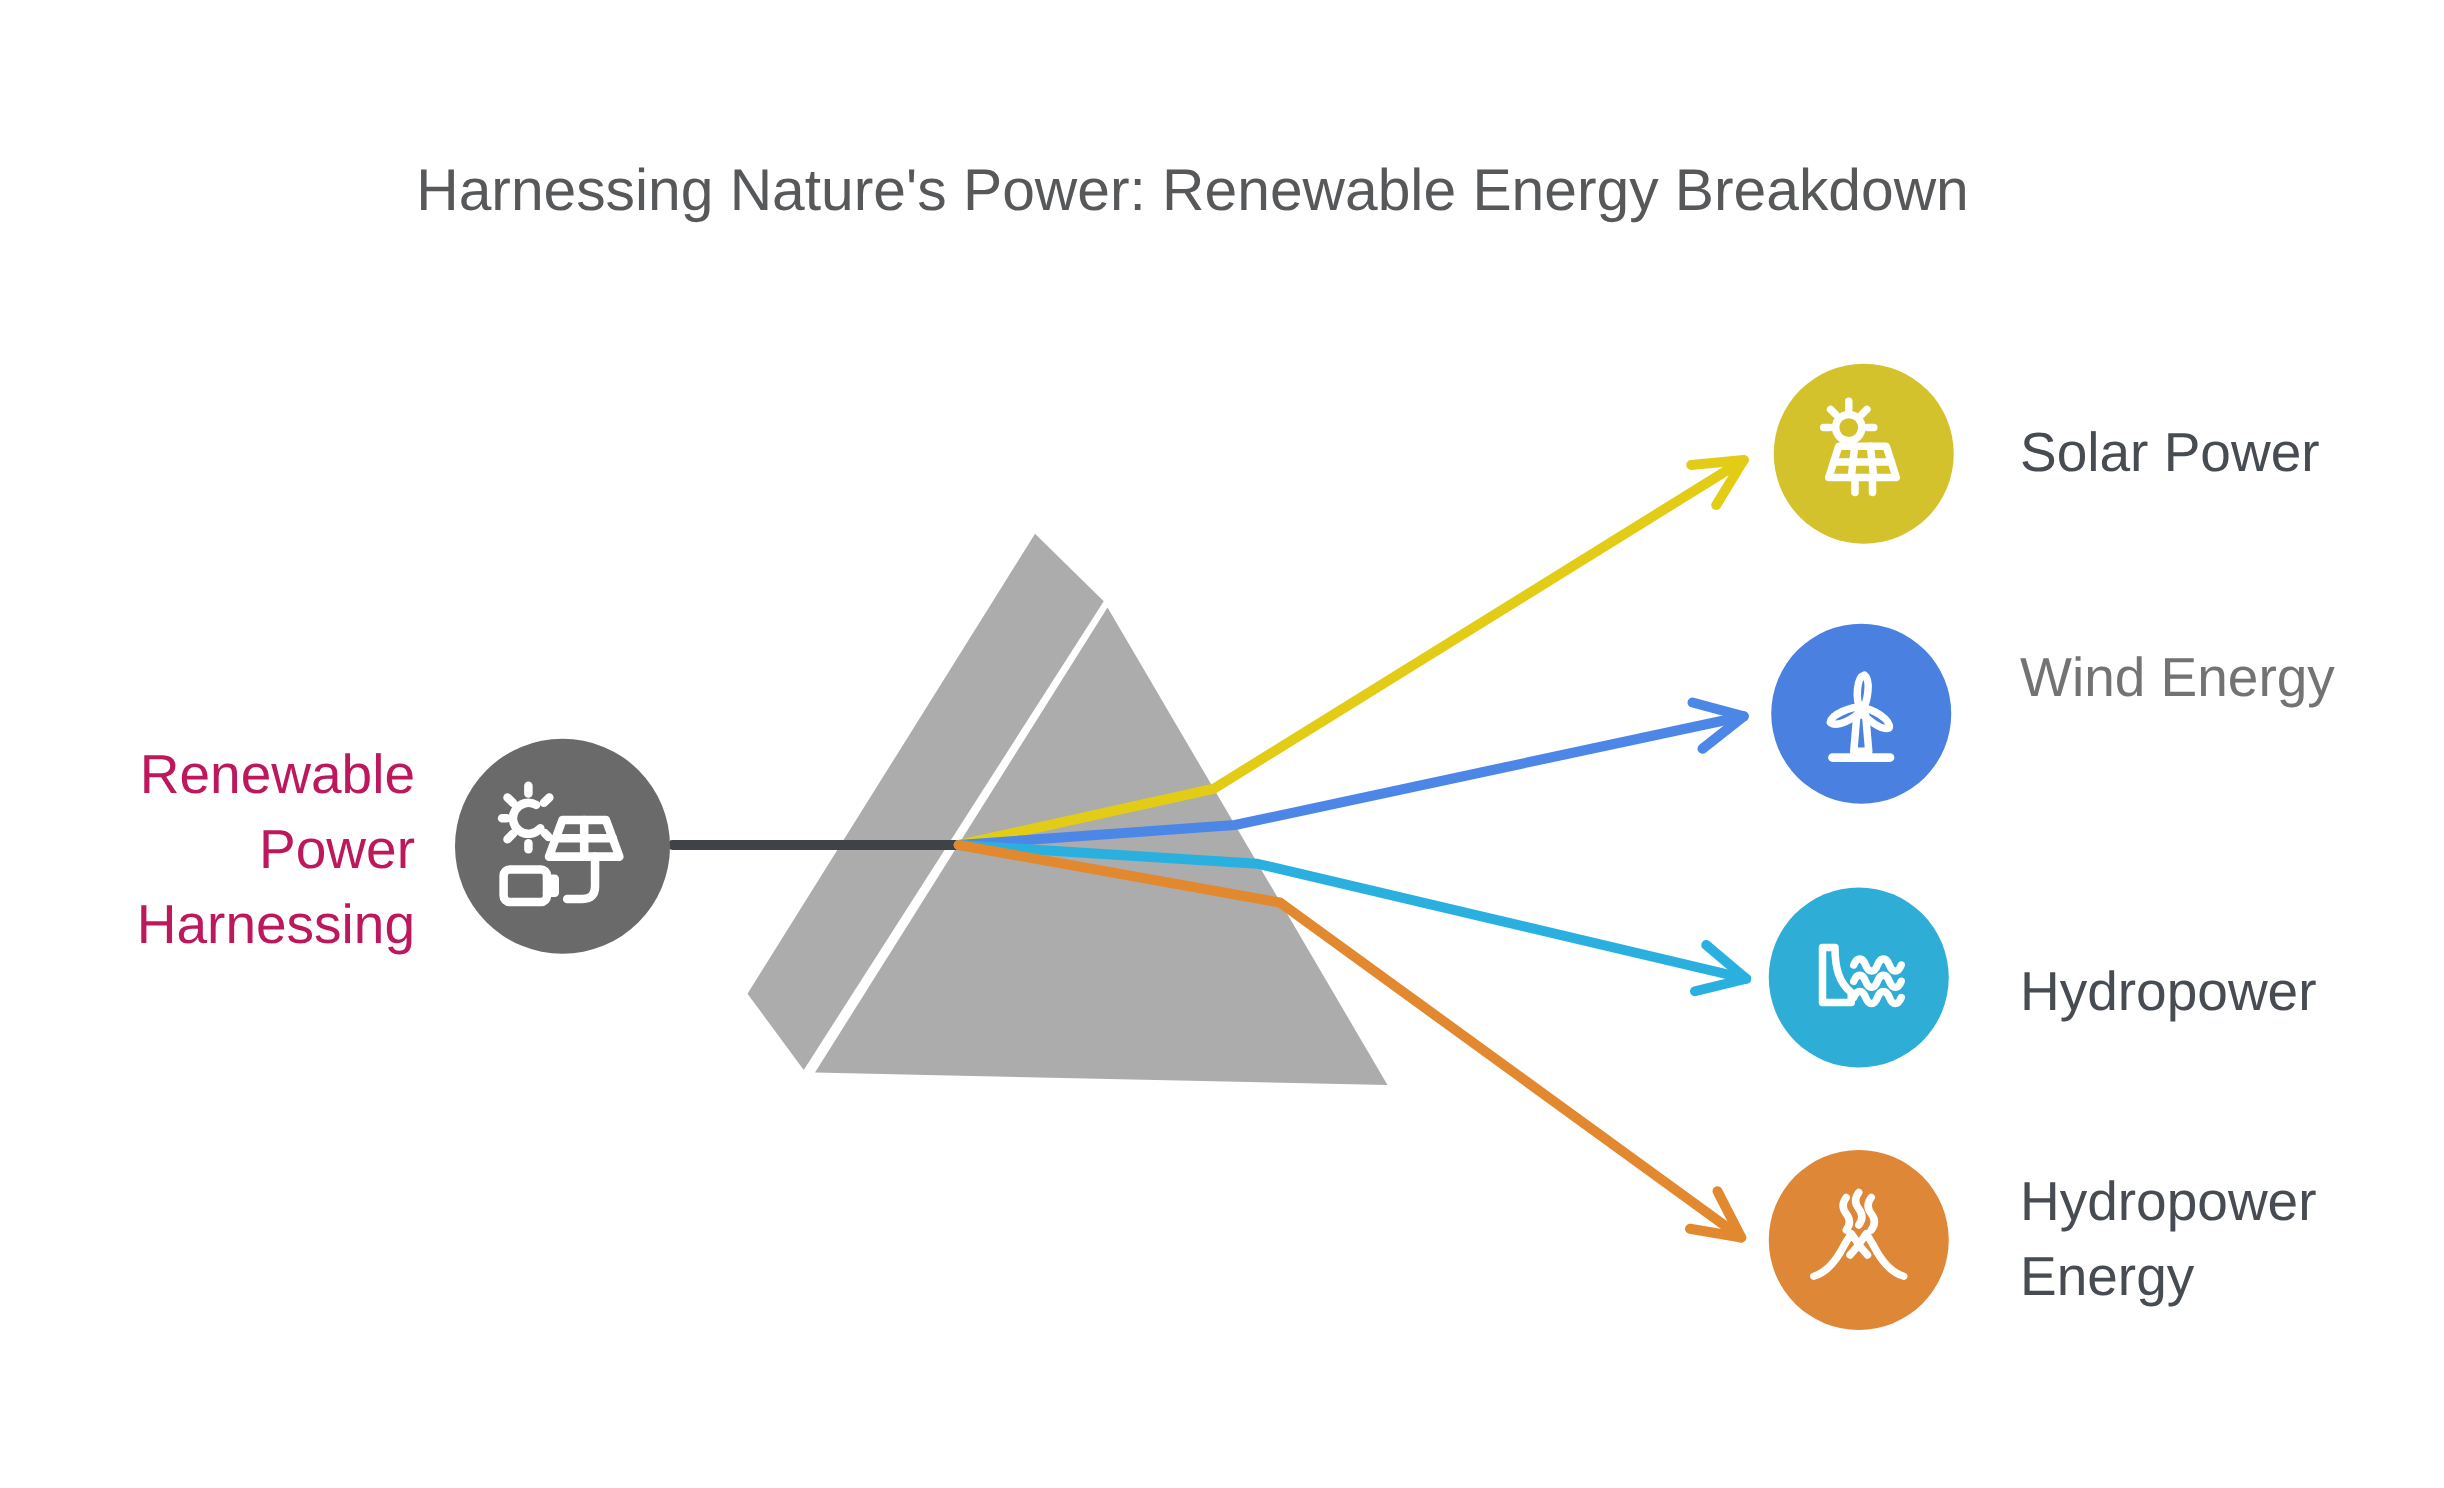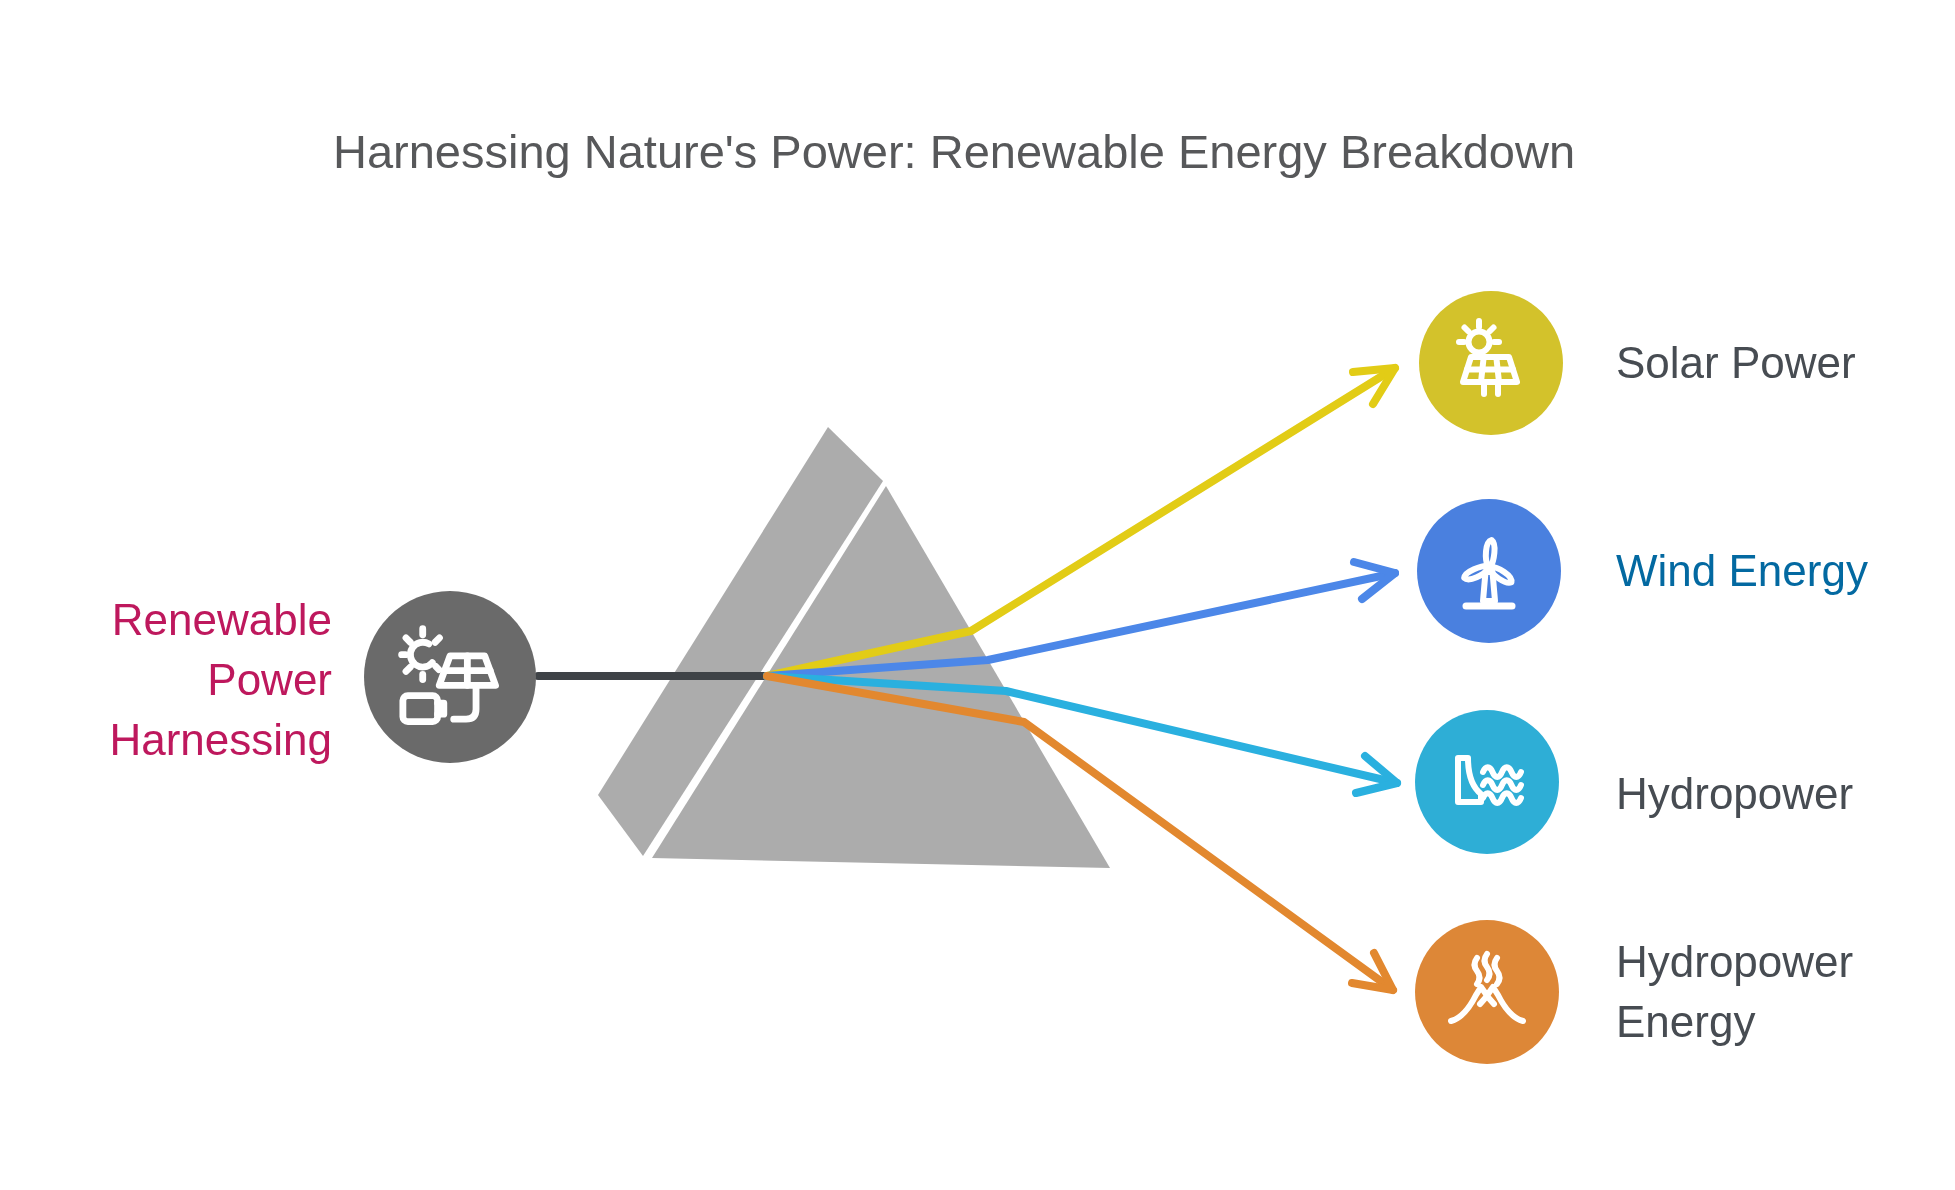--- a/index.html
+++ b/index.html
@@ -118,21 +118,21 @@
     <svg viewBox="0 0 100 100">
       <g class="icon-stroke" stroke-width="6">
         <path d="M46.5,51 L44,80 L56,80 L53.5,51 Z"></path>
         <path d="M27,85 L73,85" stroke-width="7"></path>
         <path d="M49,46 C45.5,38 46,21 52.5,19 C58,23 55,40 51.5,46 Z"></path>
         <path d="M49,46 C45.5,38 46,21 52.5,19 C58,23 55,40 51.5,46 Z" transform="rotate(119 50 46)"></path>
         <path d="M49,46 C45.5,38 46,21 52.5,19 C58,23 55,40 51.5,46 Z" transform="rotate(-119 50 46)"></path>
       </g>
     </svg>
   </div>
-  <div class="item-label" style="top: 499px; color: #0369a1;">Wind Energy</div>
+  <div class="item-label" style="top: 471px; color: #737373;">Wind Energy</div>
 
   <div class="node item-node" style="left: 1415px; top: 710px; background-color: rgb(46, 174, 214);">
     <svg viewBox="0 0 100 100">
       <g class="icon-stroke" stroke-width="6">
         <path d="M21,26 L31,26 C31,42 34,54 44,62 L44,70 L21,70 Z"></path>
         <path d="M46,40 c2.5,-6.5 7,-6.5 9.5,0 c2.5,6.5 7,6.5 9.5,0 c2.5,-6.5 7,-6.5 9.5,0 c2.5,6.5 7,6.5 9.5,0"></path>
         <path d="M46,53 c2.5,-6.5 7,-6.5 9.5,0 c2.5,6.5 7,6.5 9.5,0 c2.5,-6.5 7,-6.5 9.5,0 c2.5,6.5 7,6.5 9.5,0"></path>
         <path d="M46,66 c2.5,-6.5 7,-6.5 9.5,0 c2.5,6.5 7,6.5 9.5,0 c2.5,-6.5 7,-6.5 9.5,0 c2.5,6.5 7,6.5 9.5,0"></path>
       </g>
     </svg>

